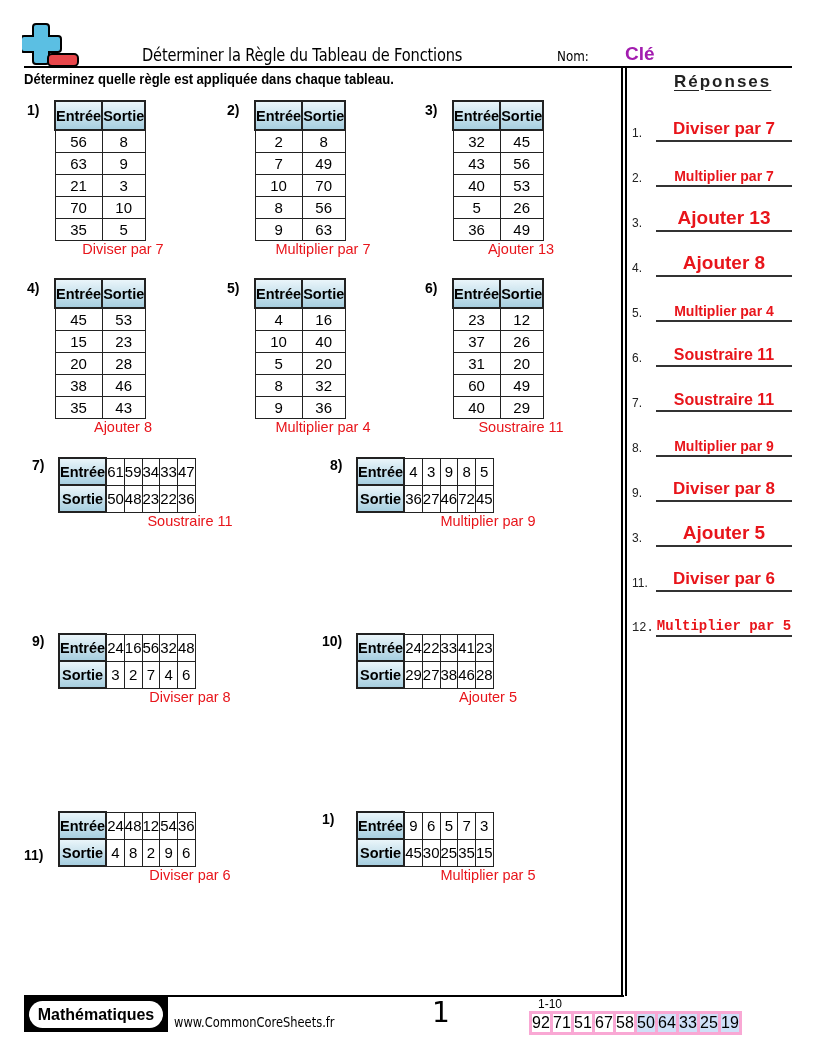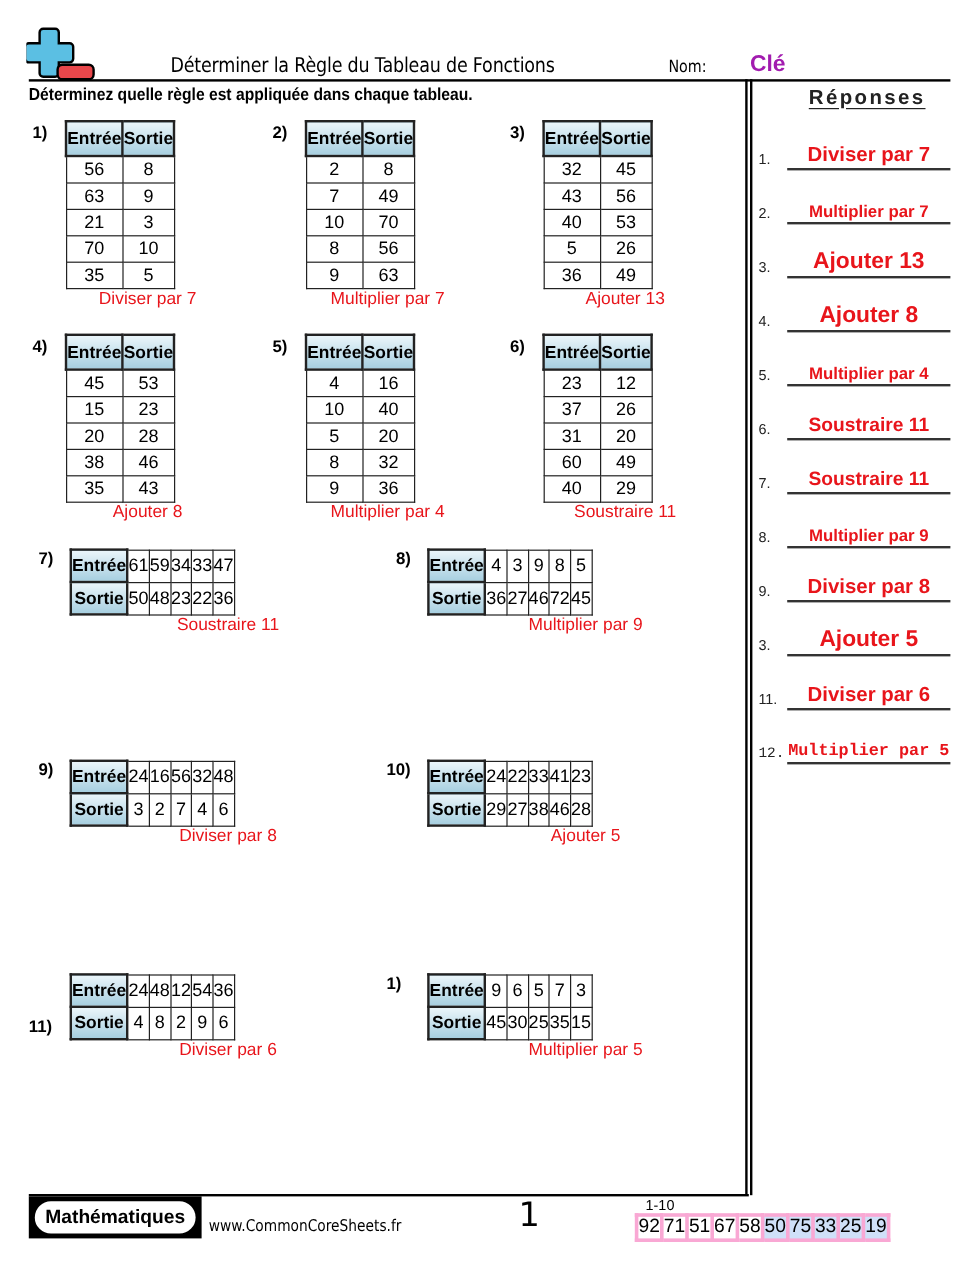--- a/index.html
+++ b/index.html
@@ -475,21 +475,21 @@
     <div class="score-label">1-10</div>
     <table class="score" style="margin-left:3px;">
         <tbody>
           <tr id="score-row-0">
             <td>92</td>
             <td>71</td>
             <td>51</td>
             <td>67</td>
             <td>58</td>
             <td class="hl">50</td>
-            <td class="hl">75</td>
+            <td class="hl">64</td>
             <td class="hl">33</td>
             <td class="hl">25</td>
             <td class="hl">19</td>
           </tr>
         </tbody>
       </table>
   </div>
 </div>
 
 </body></html>

